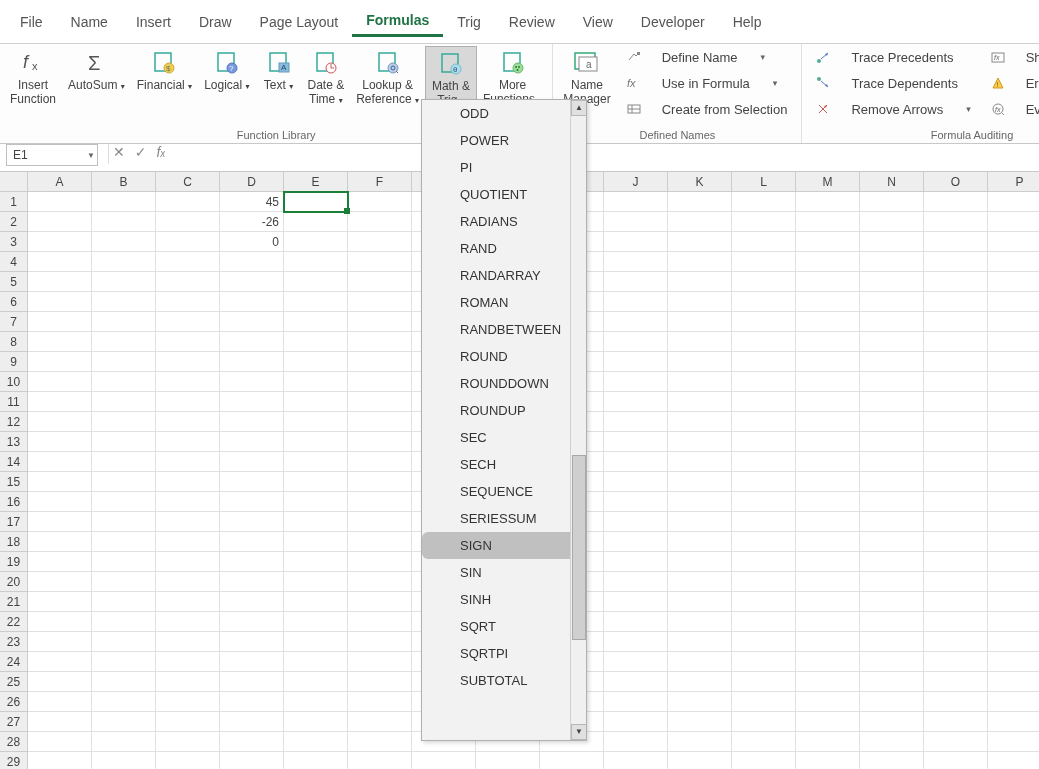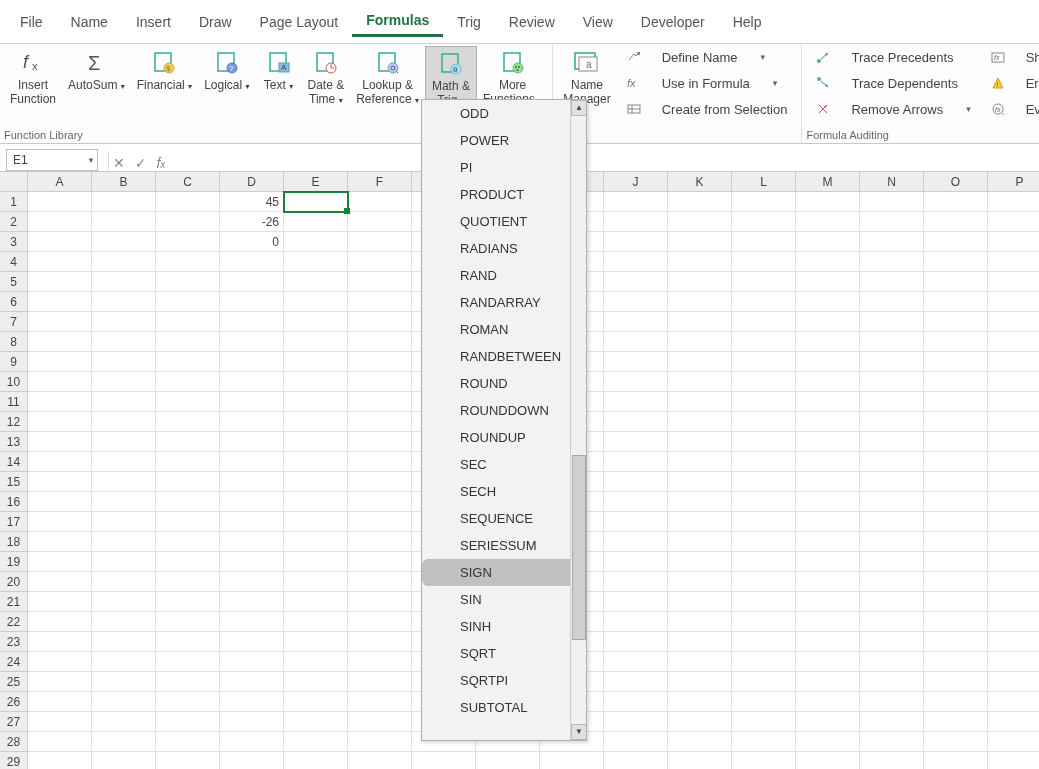--- a/index.html
+++ b/index.html
@@ -6,34 +6,34 @@
 body { background: #fff; width: 1039px; height: 769px; overflow: hidden; position: relative; font-size: 13px; color: #444; }
 
 
 .tabs { display: flex; align-items: center; height: 44px; padding: 0 6px; border-bottom: 1px solid #d0d0d0; }
 .tab { padding: 6px 14px; cursor: pointer; font-size: 14px; color: #555; }
 .tab.active { color: #217346; border-bottom: 3px solid #217346; font-weight: 600; }
 
 
 .ribbon { display: flex; height: 100px; border-bottom: 1px solid #c8c8c8; background: #fdfdfd; position: relative; }
 .group { display: flex; flex-direction: column; justify-content: space-between; border-right: 1px solid #e0e0e0; padding: 2px 4px 0 4px; }
-.group-label { font-size: 11px; color: #666; text-align: left; padding: 2px 0; }
+.group-label { font-size: 11px; color: #666; text-align: center; padding: 2px 0; }
 .group-content { display: flex; flex: 1; align-items: flex-start; }
 
 .big-btn { display: flex; flex-direction: column; align-items: center; justify-content: flex-start; padding: 2px 6px; text-align: center; cursor: pointer; font-size: 12px; line-height: 14px; min-width: 46px; }
 .big-btn.active { background: #d8d8d8; border: 1px solid #b0b0b0; }
 .big-btn .icon { width: 32px; height: 28px; display: flex; align-items: center; justify-content: center; margin-bottom: 2px; }
 .big-btn .label { white-space: pre-line; }
 
 .small-list { display: flex; flex-direction: column; justify-content: center; gap: 4px; padding: 0 6px; }
 .small-btn { display: flex; align-items: center; gap: 21px; cursor: pointer; font-size: 13px; height: 22px; padding: 0 4px; white-space: nowrap; }
 .small-btn .dd { font-size: 9px; color: #666; margin-left: 2px; }
 
 
-.fbar { display: flex; align-items: flex-end; height: 28px; border-bottom: 1px solid #c8c8c8; }
+.fbar { display: flex; align-items: flex-start; height: 28px; border-bottom: 1px solid #c8c8c8; }
 .name-box { width: 92px; height: 22px; border: 1px solid #c0c0c0; margin: 0 6px; display: flex; align-items: center; padding: 0 6px; font-size: 12px; position: relative; }
 .name-box .dd { position: absolute; right: 2px; font-size: 8px; color: #666; }
 .fbar-sep { width: 1px; height: 20px; background: #ddd; margin: 0 4px; }
 .fbar-icons { display: flex; align-items: center; gap: 10px; color: #888; }
 .fbar-icons span { cursor: pointer; }
 .fbar-input { flex: 1; height: 22px; border: none; outline: none; padding: 0 8px; font-size: 12px; }
 
 
 .grid-wrap { position: relative; }
 .corner { position: absolute; left: 0; top: 0; width: 28px; height: 20px; background: #eee; border-right: 1px solid #ccc; border-bottom: 1px solid #ccc; }
@@ -212,20 +212,21 @@
               <svg width="14" height="14">
                 <rect x="1" y="3" width="12" height="8" fill="none" stroke="#888"></rect>
                 <line x1="1" y1="7" x2="13" y2="7" stroke="#888"></line>
                 <line x1="5" y1="3" x2="5" y2="11" stroke="#888"></line>
               </svg>
             </span>
             <span>Create from Selection</span>
           </div>
         </div>
     </div>
+    <div class="group-label">Defined Names</div>
   </div>
 
   <div class="group">
     <div class="group-content">
       <div class="small-list" id="audit1">
           <div class="small-btn">
             <span>
               <svg width="14" height="14">
                 <circle cx="3" cy="11" r="2" fill="#5a9"></circle>
                 <line x1="5" y1="9" x2="12" y2="3" stroke="#57b"></line>
@@ -882,21 +883,20 @@
       </div>
     </div>
 </div>
 
 <div class="dropdown">
   <div class="dd-scroll">
     <div id="dditems">
         <div class="dd-item">ODD</div>
         <div class="dd-item">POWER</div>
         <div class="dd-item">PI</div>
-        <div class="dd-item">PRODUCT</div>
         <div class="dd-item">QUOTIENT</div>
         <div class="dd-item">RADIANS</div>
         <div class="dd-item">RAND</div>
         <div class="dd-item">RANDARRAY</div>
         <div class="dd-item">ROMAN</div>
         <div class="dd-item">RANDBETWEEN</div>
         <div class="dd-item">ROUND</div>
         <div class="dd-item">ROUNDDOWN</div>
         <div class="dd-item">ROUNDUP</div>
         <div class="dd-item">SEC</div>

